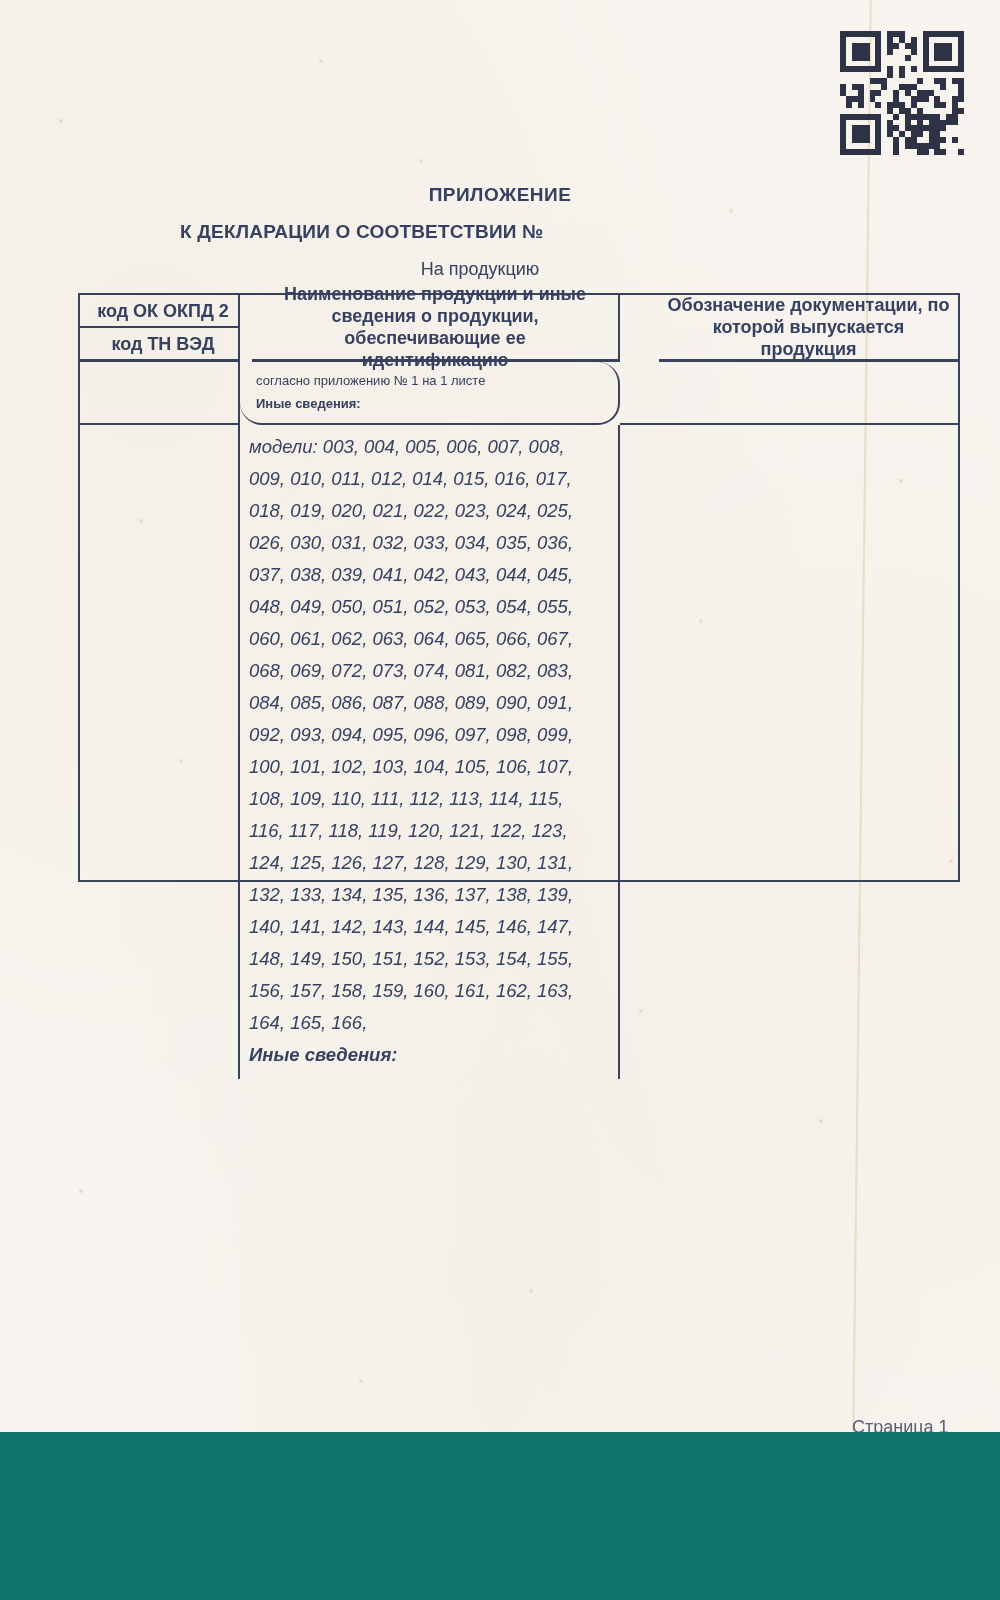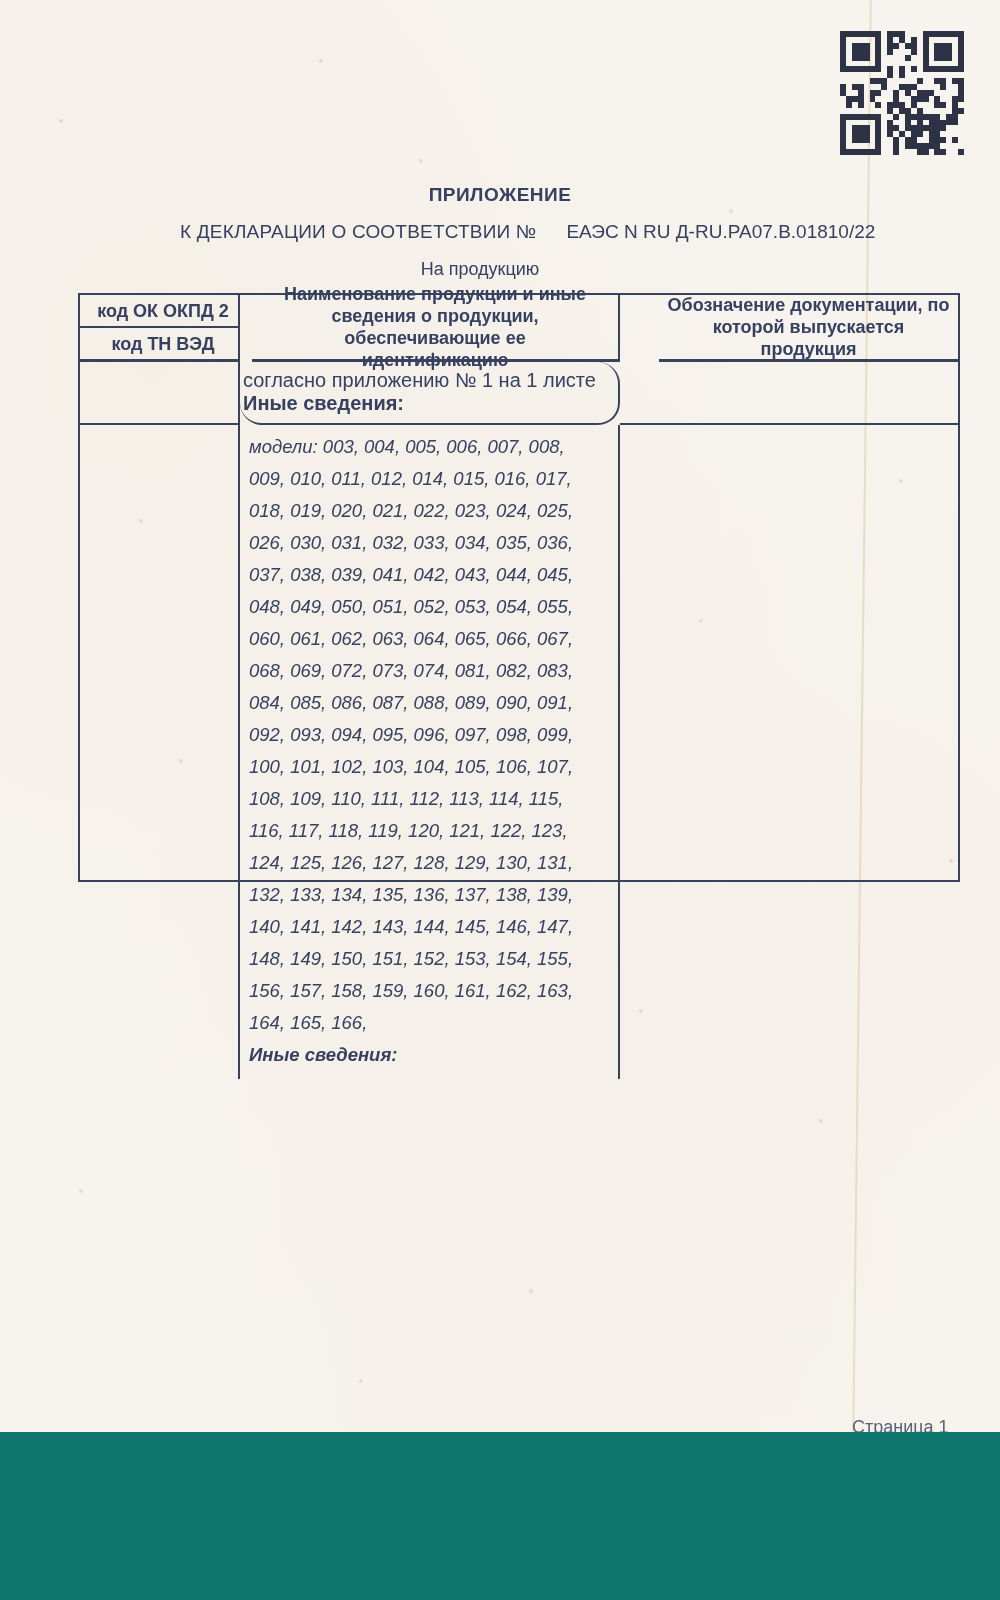--- a/index.html
+++ b/index.html
@@ -43,21 +43,21 @@
 
   
   .doc-title {
     position: absolute; left: 0; top: 184px; width: 1000px;
     text-align: center; font-size: 19px; font-weight: bold; letter-spacing: .5px;
   }
   .decl-line {
     position: absolute; left: 180px; top: 221px; display: flex; gap: 30px;
     font-size: 19px; white-space: nowrap;
   }
-  .decl-line .lbl { font-weight: normal; letter-spacing: .2px; text-align: center; }
+  .decl-line .lbl { font-weight: bold; letter-spacing: .2px; text-align: center; }
   .product-line {
     position: absolute; left: 0; top: 259px; width: 960px;
     text-align: center; font-size: 18px;
   }
 
   
   .tbl {
     position: absolute; left: 78px; top: 293px; width: 882px; height: 589px;
     border: 2px solid #39425c;
     display: grid;
@@ -68,21 +68,21 @@
   .cell { border-color: #39425c; border-style: solid; border-width: 0; }
   .b-r { border-right-width: 2px; padding-left: 8px; }
   .b-b { border-bottom-width: 2px; }
   .b-b3 { border-bottom-width: 3px; }
   .hdr { font-weight: bold; display: flex; align-items: center; justify-content: center; text-align: center; line-height: 22px; }
   .c1a { grid-column: 1; grid-row: 1; }
   .c1b { grid-column: 1; grid-row: 2; }
   .c2h { grid-column: 2; grid-row: 1 / span 2; padding: 2px 24px; margin-left: 12px; }
   .c3h { grid-column: 3; grid-row: 1 / span 2; padding: 2px 8px; margin-left: 39px; }
   .r1c1 { grid-column: 1; grid-row: 3; }
-  .r1c2 { grid-column: 2; grid-row: 3; padding: 7px 8px 0 3px; font-size: 20px; line-height: 23px; border-radius: 22px; }
+  .r1c2 { grid-column: 2; grid-row: 3; padding: 7px 8px 0 16px; font-size: 13px; line-height: 23px; border-radius: 22px; }
   .r1c3 { grid-column: 3; grid-row: 3; }
   .r2c1 { grid-column: 1; grid-row: 4; }
   .r2c2 { grid-column: 2; grid-row: 4; padding: 6px 8px 8px 9px; font-size: 18.5px; line-height: 32px; font-style: italic; }
   .r2c3 { grid-column: 3; grid-row: 4; }
   .models { white-space: pre-line; }
   .bold-note { font-weight: bold; }
 
   
   .page-num {
     position: absolute; left: 852px; top: 1417px;
@@ -328,21 +328,20 @@
           <rect x="14" y="20" width="1" height="1"></rect>
           <rect x="16" y="20" width="1" height="1"></rect>
           <rect x="17" y="20" width="1" height="1"></rect>
           <rect x="20" y="20" width="1" height="1"></rect>
         </svg></div>
 
     <div class="doc-title">ПРИЛОЖЕНИЕ</div>
 
     <div class="decl-line">
       <span class="lbl">К ДЕКЛАРАЦИИ О СООТВЕТСТВИИ №</span>
-      <span class="num">ЕАЭС N RU Д-RU.РА07.В.01810/22</span>
     </div>
 
     <div class="product-line">На продукцию</div>
 
     <div class="tbl">
       <div class="cell hdr c1a b-r b-b">код ОК ОКПД 2</div>
       <div class="cell hdr c1b b-r b-b3">код ТН ВЭД</div>
       <div class="cell hdr c2h b-r b-b3">Наименование продукции и иные сведения о продукции, обеспечивающие ее идентификацию</div>
       <div class="cell hdr c3h b-b3">Обозначение документации, по которой выпускается продукция</div>
 

